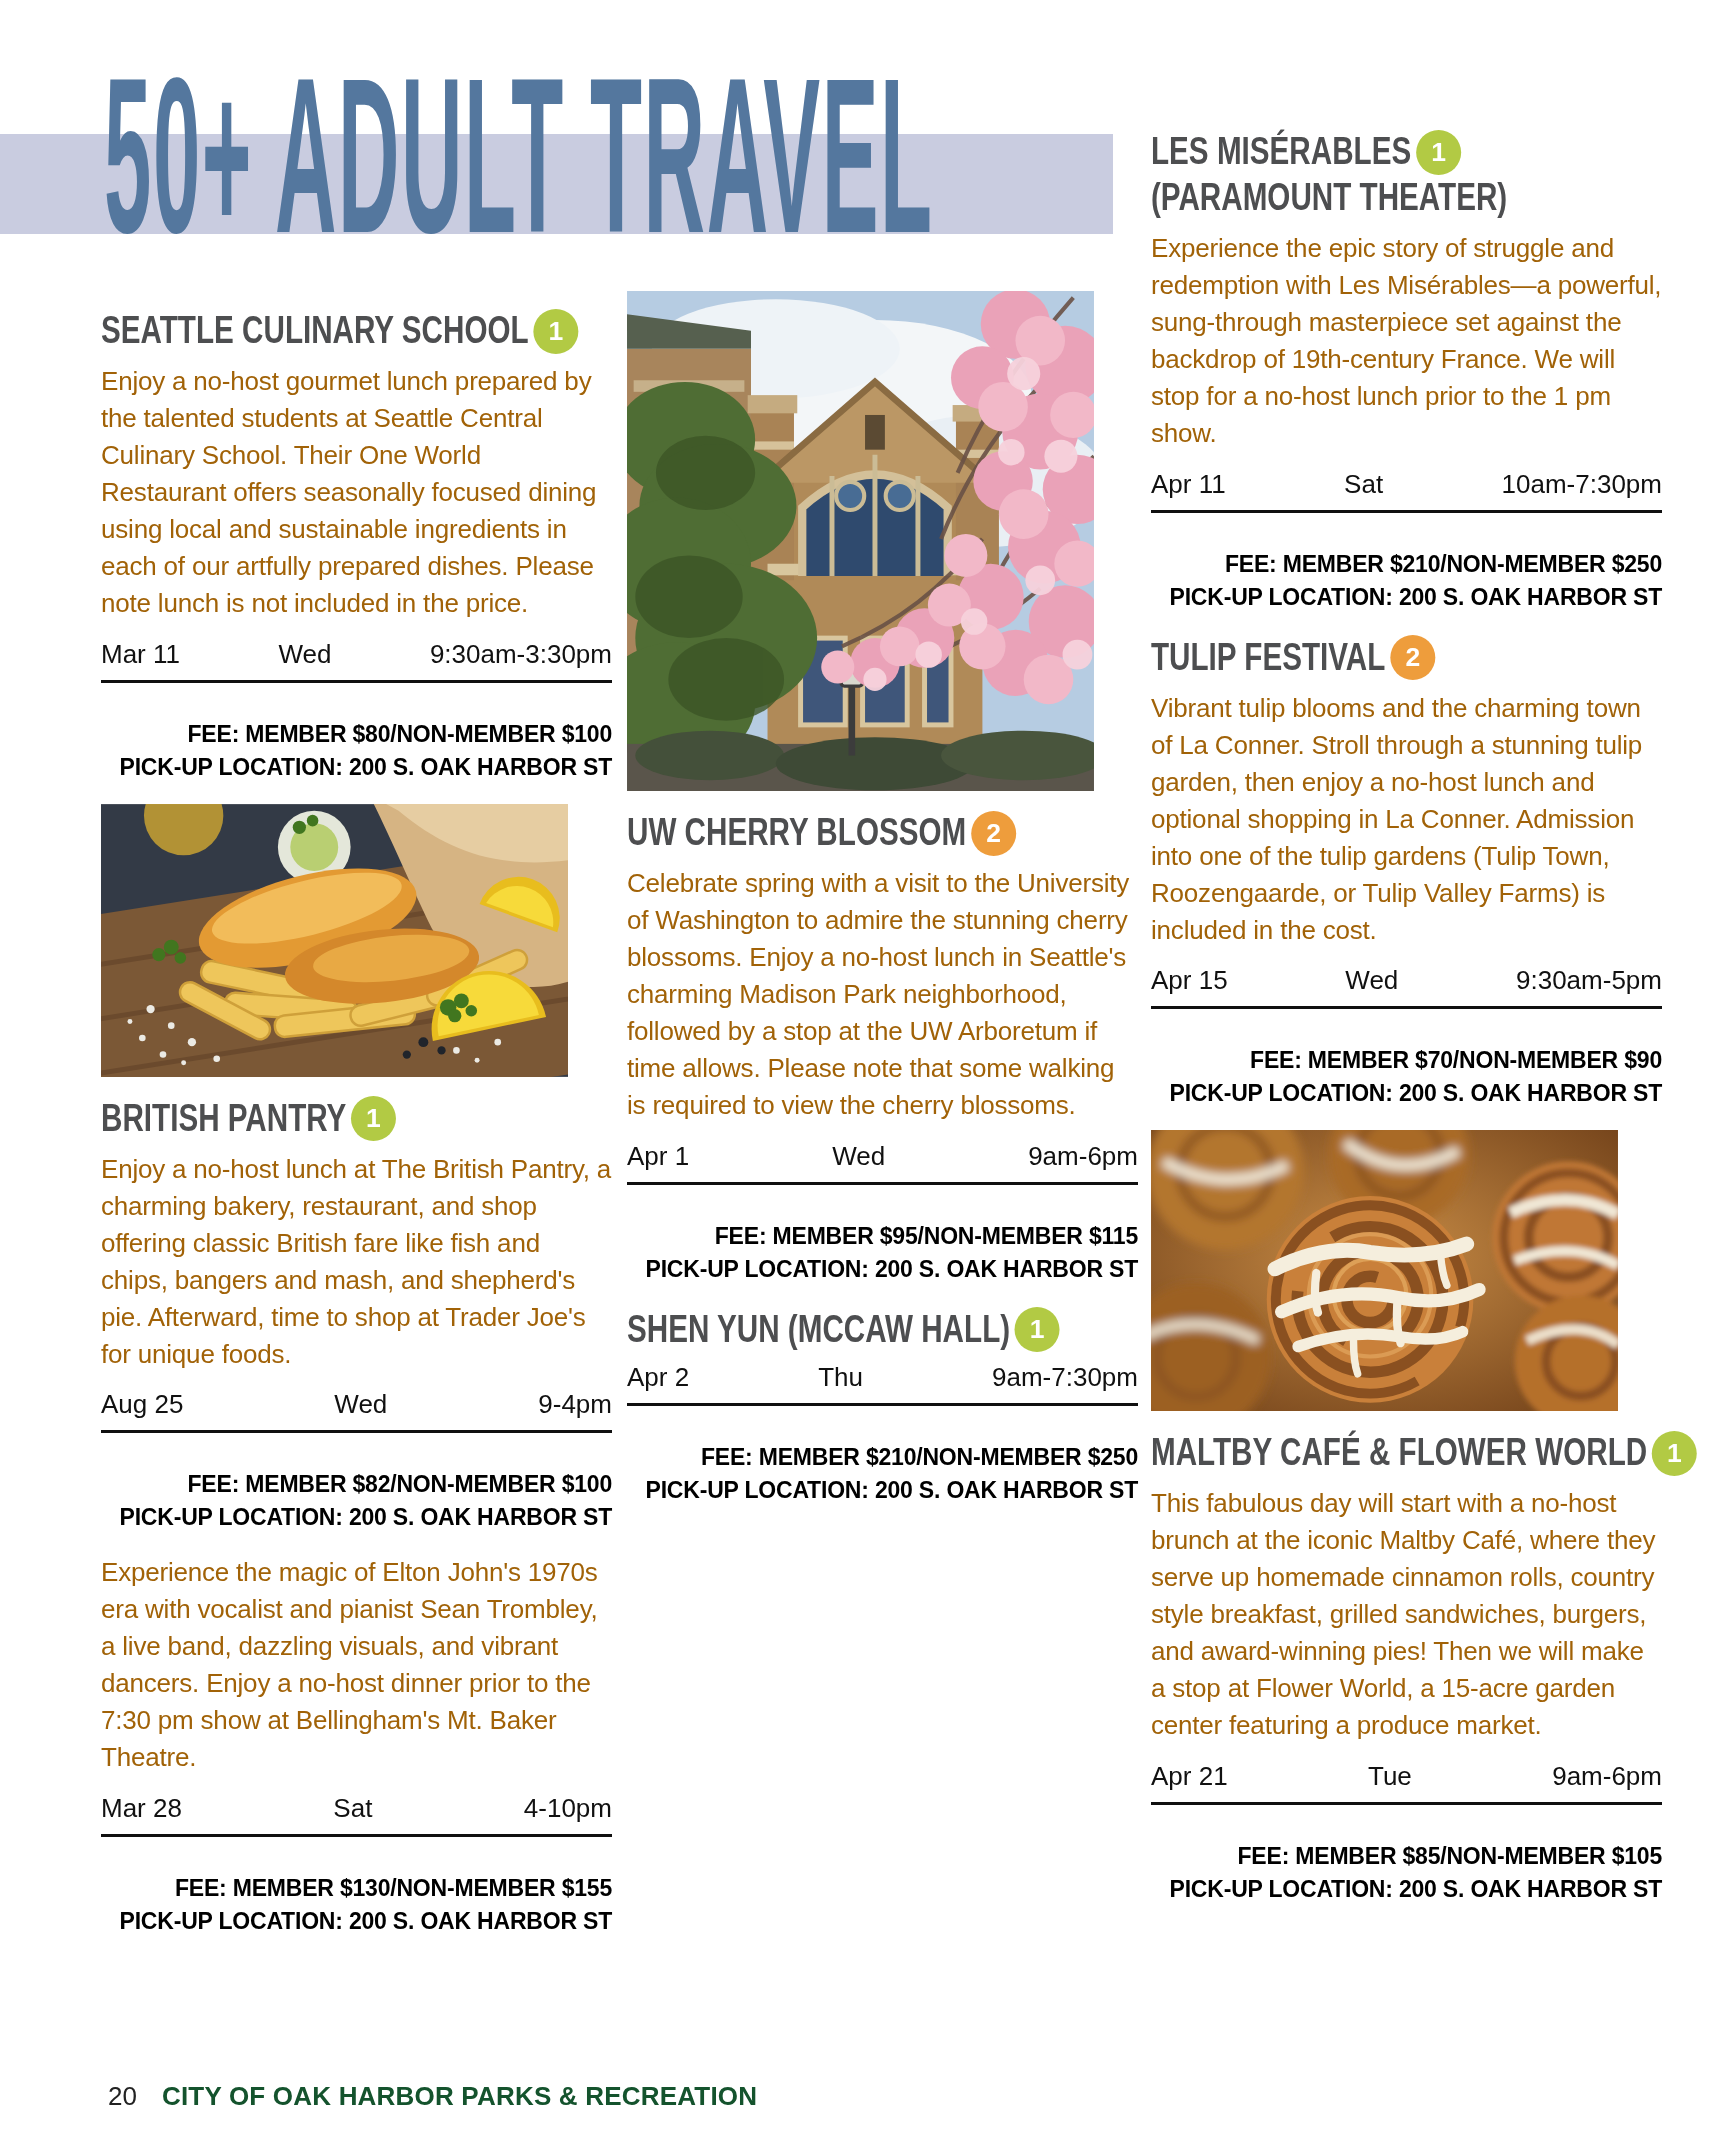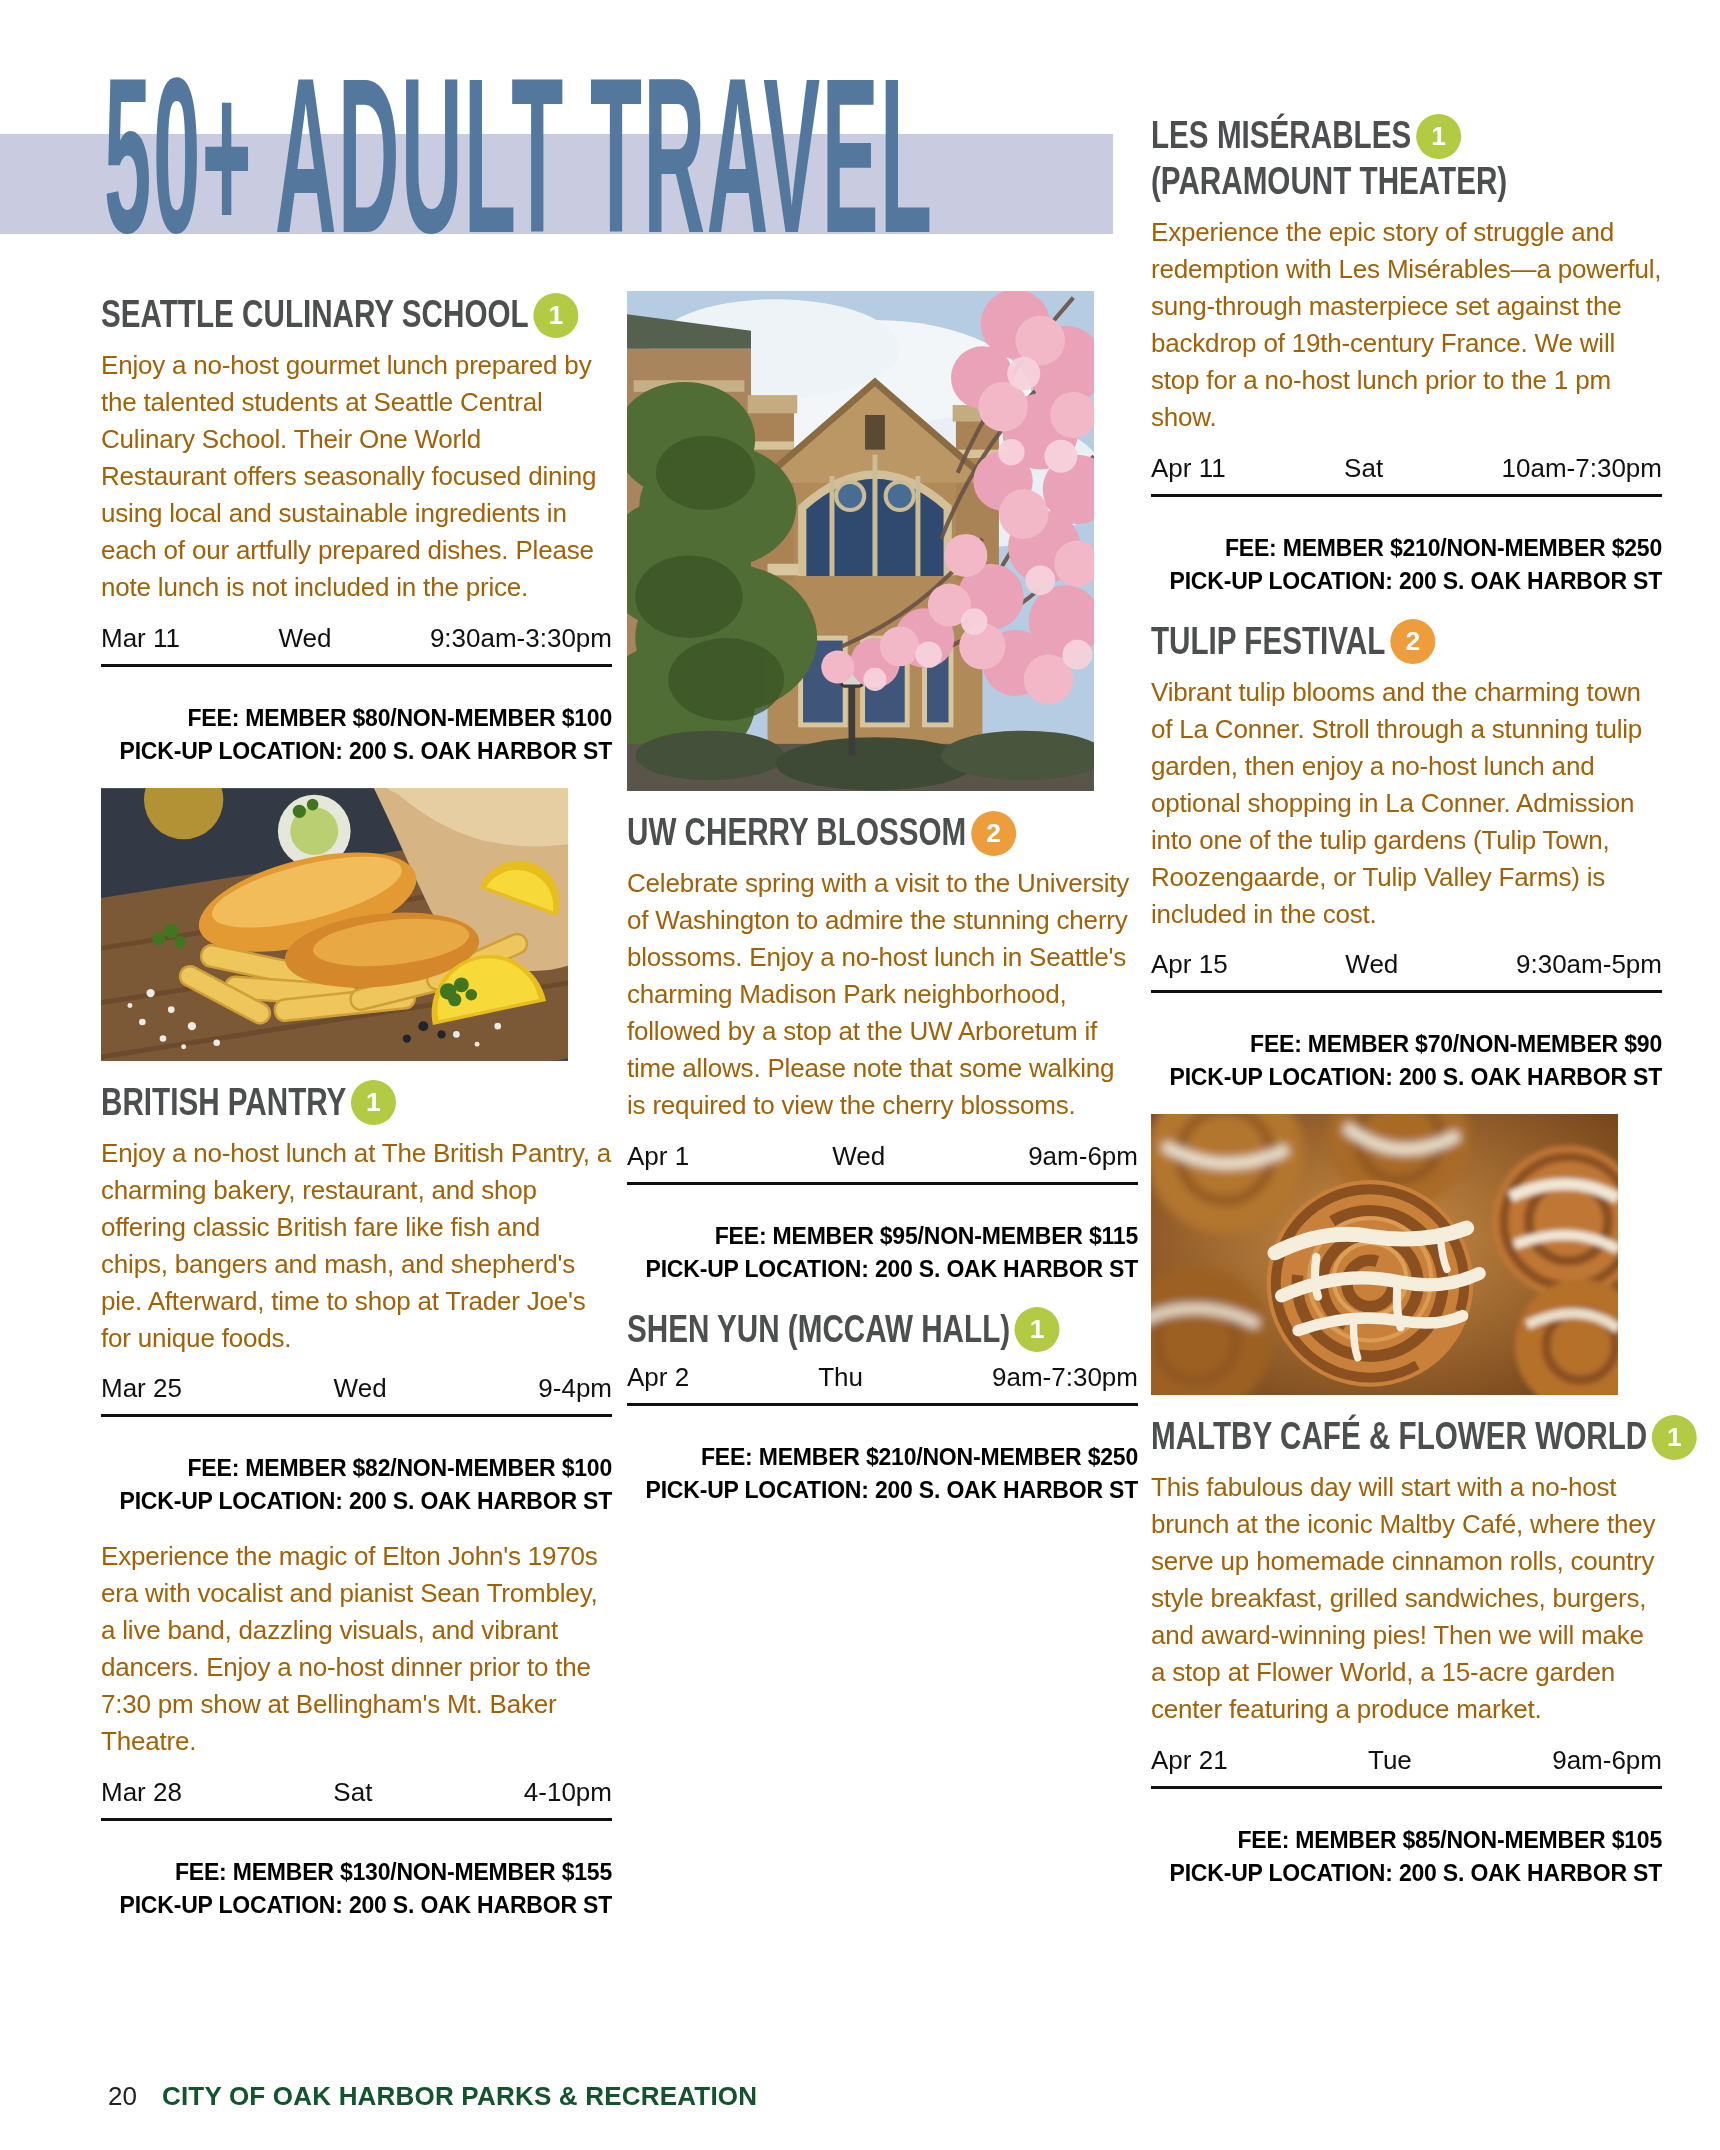--- a/index.html
+++ b/index.html
@@ -13,21 +13,21 @@
   .page-title {
     position:absolute; left:104px; top:28px; z-index:2;
     font-size:142px; font-weight:bold; letter-spacing:2.5px; white-space:nowrap;
     color:#54779e; transform:scale(.60,1.56); transform-origin:0 0;
   }
   .col { position:absolute; width:511px; }
   #col1 { left:101px;  top:291px; }
   #col2 { left:627px;  top:291px; }
   #col3 { left:1151px; top:112px; }
 
-  .sec-head { margin:0 0 10px; }
+  .sec-head { margin:16px 0 10px; }
   .title-line {
     height:46px; line-height:46px; white-space:nowrap;
     transform:scaleX(.76); transform-origin:0 50%;
     font-weight:bold; font-size:39px; color:#4d4e50;
   }
   .title-line:has(.t:empty) { display:none; }
   .badge {
     display:inline-block; width:45px; height:45px; border-radius:50%;
     color:#ffffff; font-size:26.5px; font-weight:bold; text-align:center; line-height:45px;
     margin-left:13.2px; vertical-align:3.3px; transform:scaleX(1.316);
@@ -139,21 +139,21 @@
         </g>
     </svg>
   </div>
 
   <div class="section">
     <div class="sec-head">
       <div class="title-line"><span class="t">BRITISH PANTRY</span><span class="badge" style="background: rgb(178, 202, 68);">1</span></div>
     </div>
     <p class="desc">Enjoy a no-host lunch at The British Pantry, a charming bakery, restaurant, and shop offering classic British fare like fish and chips, bangers and mash, and shepherd's pie. Afterward, time to shop at Trader Joe's for unique foods.</p>
     <div class="sched">
-      <span>Mar 25</span>
+      <span>Aug 25</span>
       <span>Wed</span>
       <span>9-4pm</span>
     </div>
     <div class="fee">
       <div>FEE: MEMBER $82/NON-MEMBER $100</div>
       <div>PICK-UP LOCATION: 200 S. OAK HARBOR ST</div>
     </div>
   </div>
 
   <div class="section">

